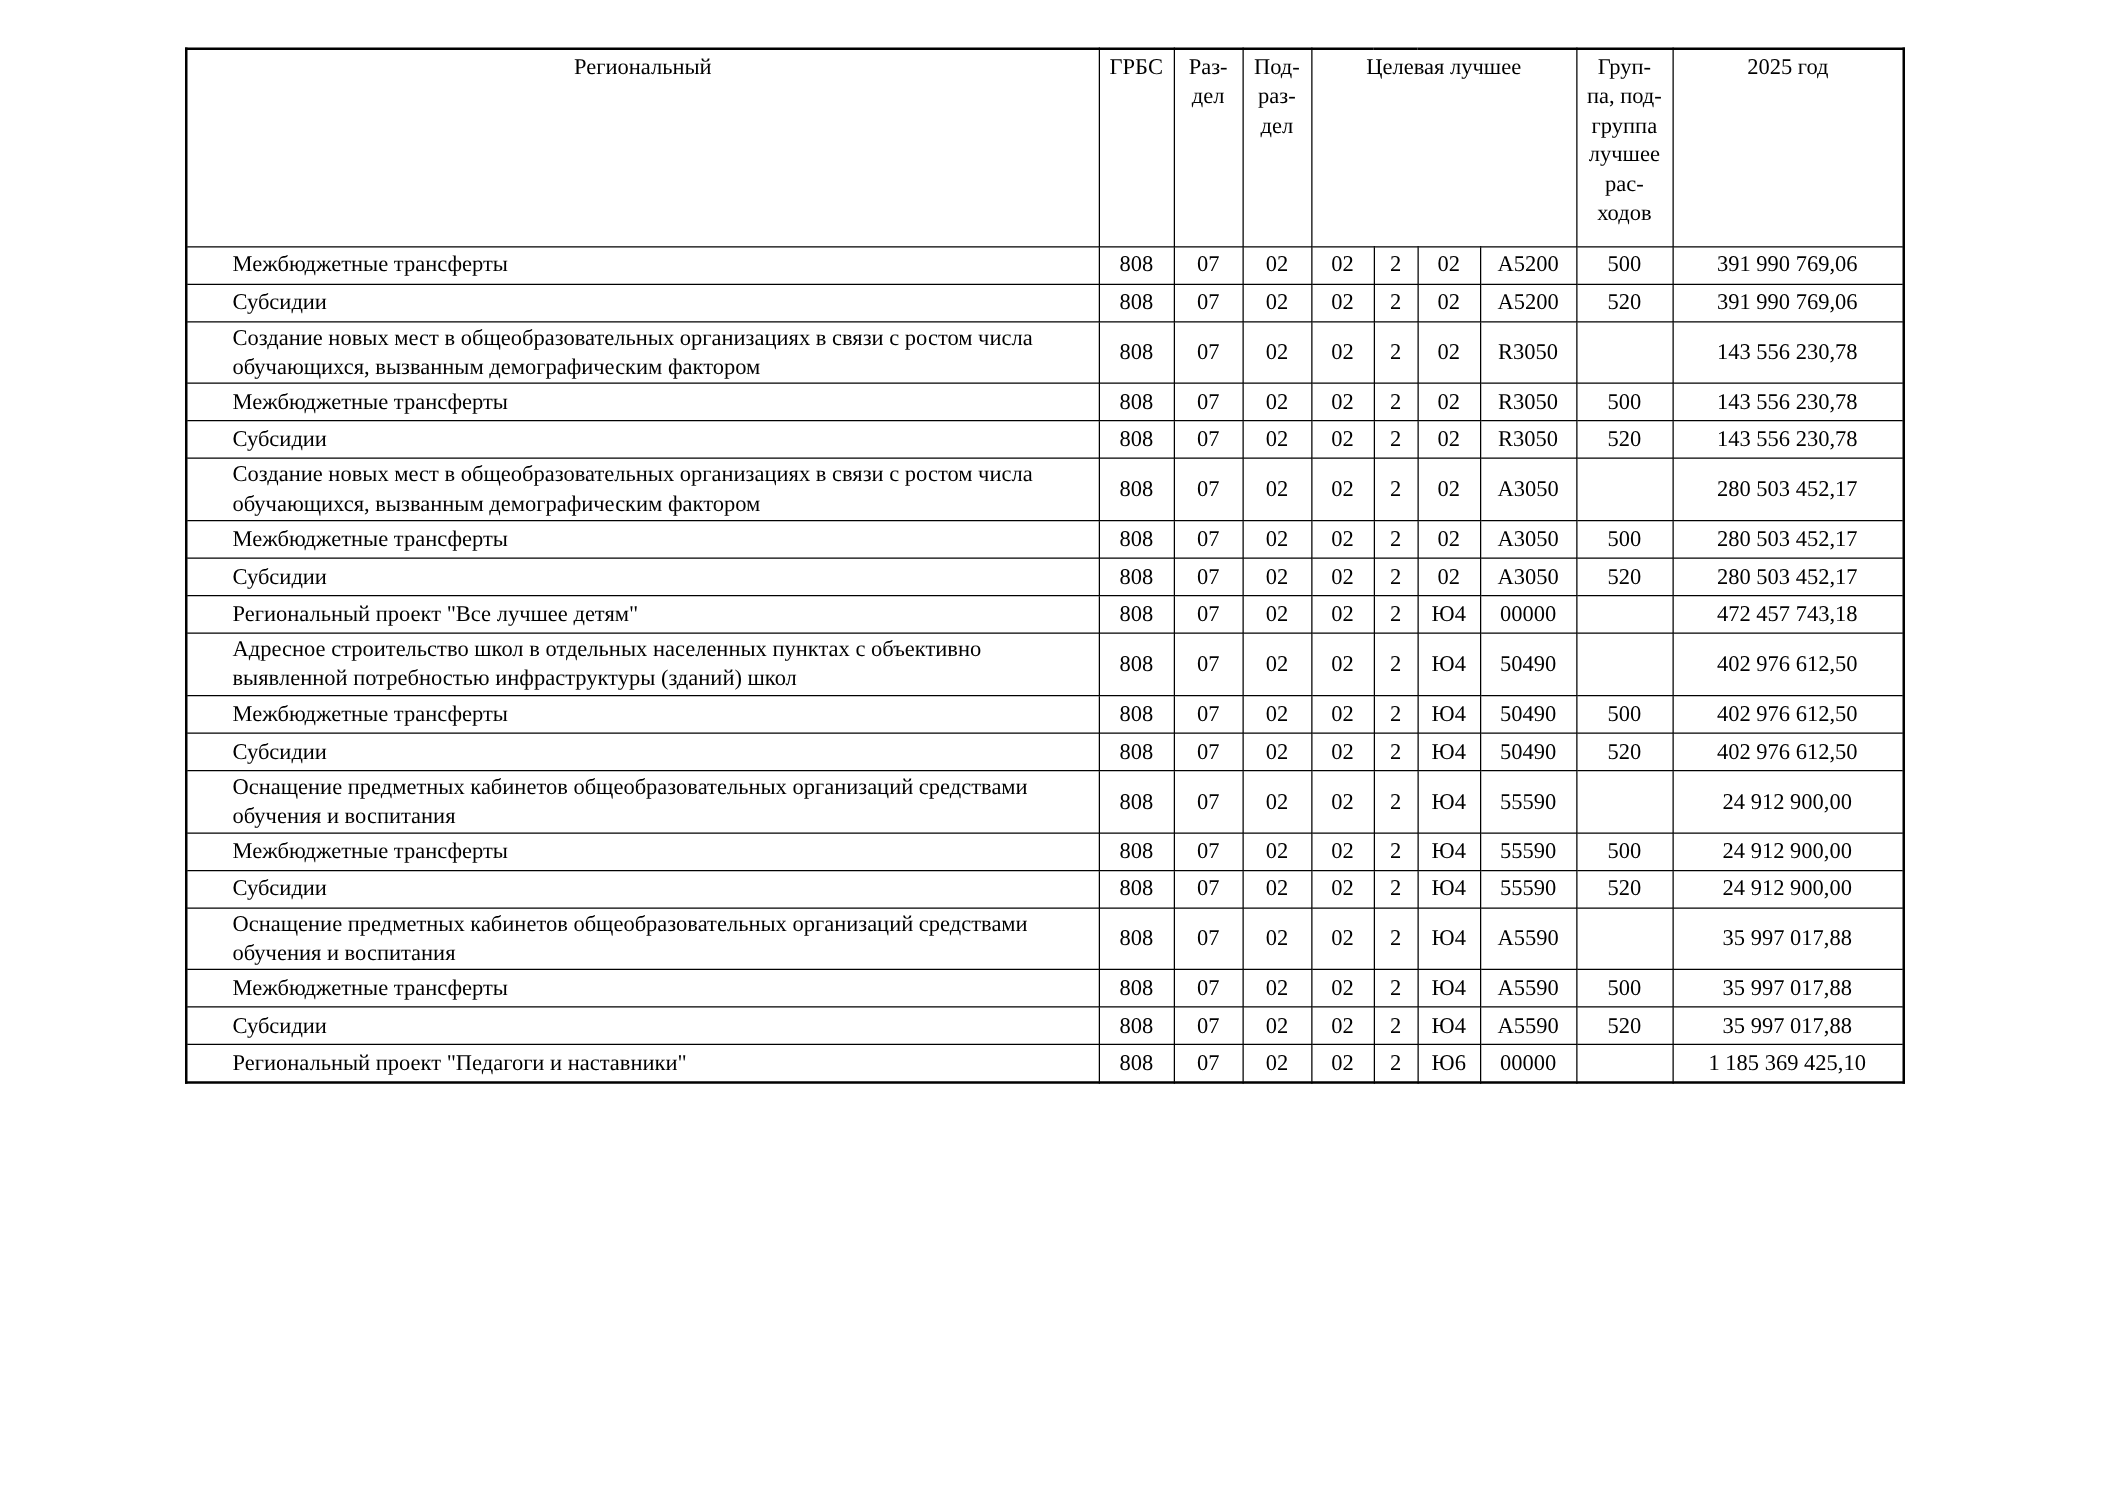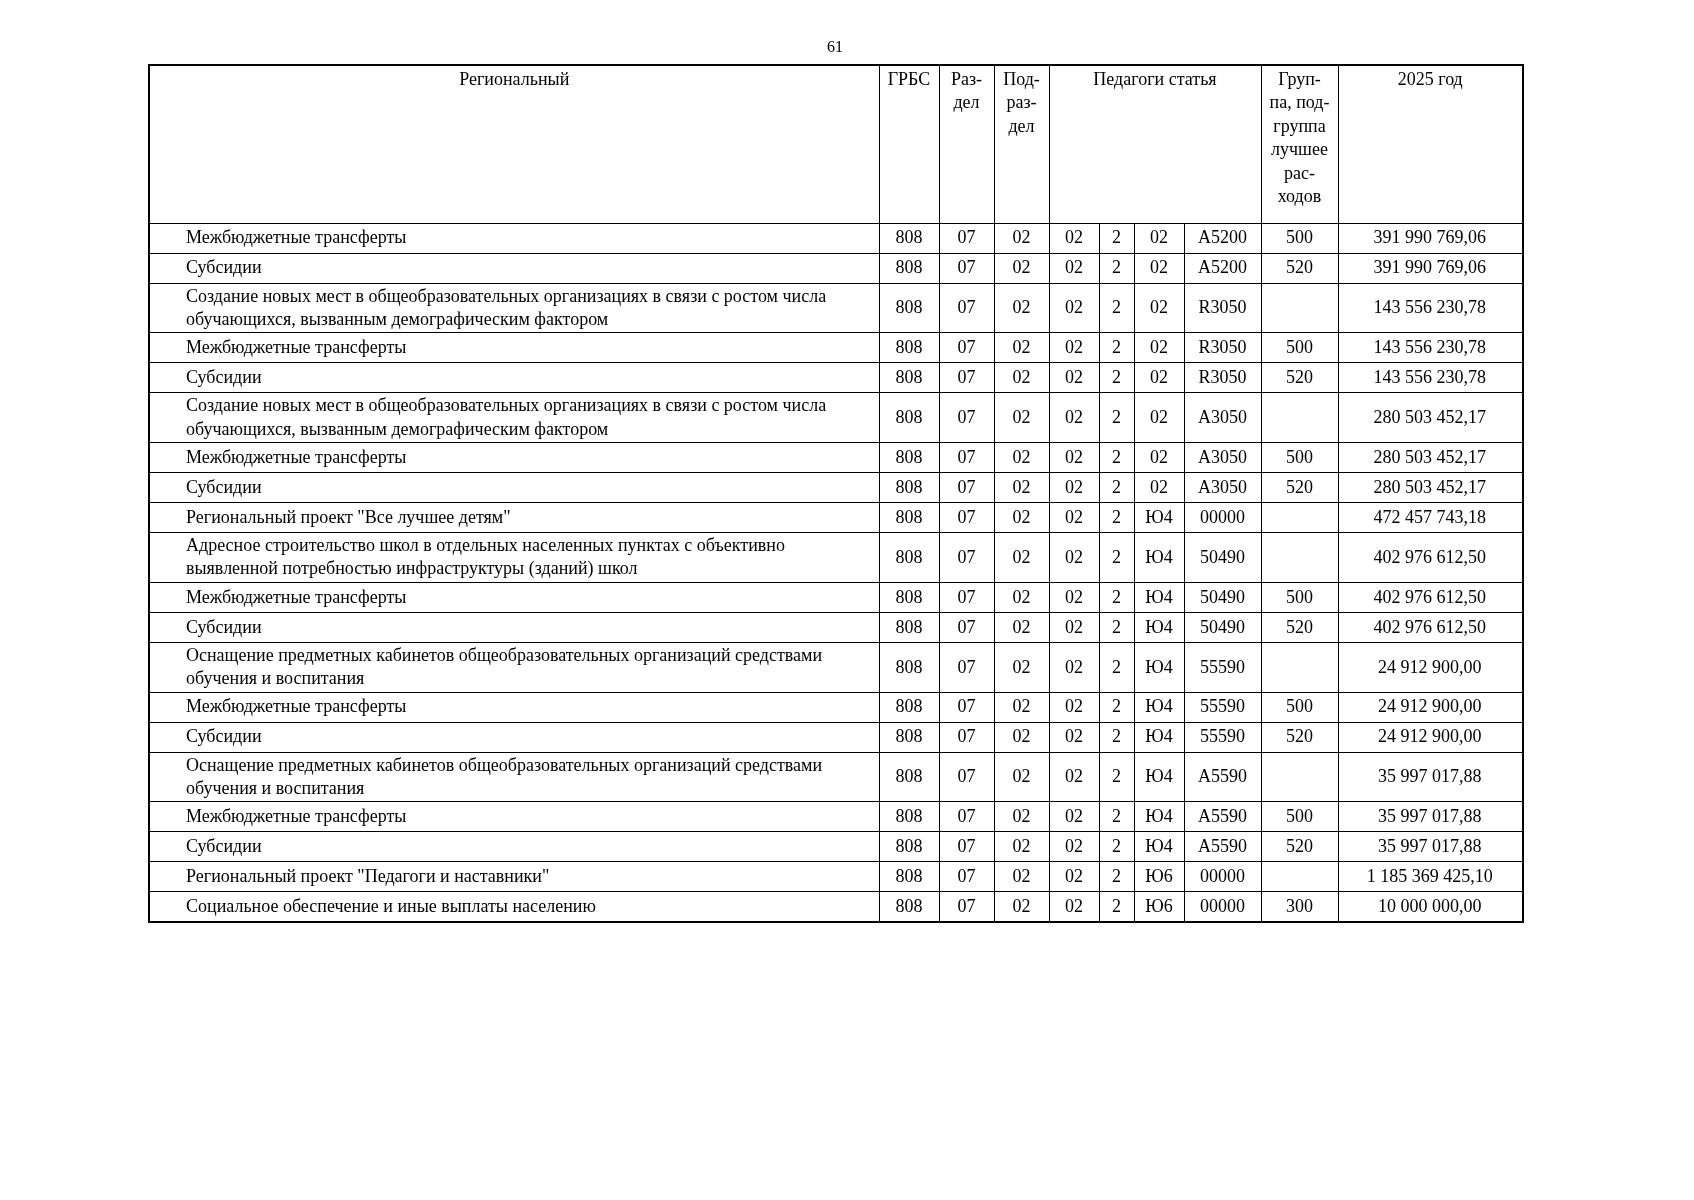--- a/index.html
+++ b/index.html
@@ -50,21 +50,20 @@
   thead tr { height: 158px; }
   tbody td { height: 27px; padding: 1px 4px; }
   td.name   { text-align: left; padding-left: 36px; }
   td.code   { text-align: center; }
   td.amount { text-align: center; padding-right: 5px; }
 </style>
 </head>
 <body>
 
 <div class="page-wrap">
-  <div class="page-number">61</div>
 
   <table class="budget">
     <colgroup>
       <col style="width:730px">
       <col style="width:60px">
       <col style="width:55px">
       <col style="width:55px">
       <col style="width:50px">
       <col style="width:35px">
       <col style="width:50px">
@@ -74,21 +73,21 @@
     </colgroup>
     <thead>
       <tr>
         <th>Региональный</th>
         <th>ГРБС</th>
         <th>Раз-
 дел</th>
         <th>Под-
 раз-
 дел</th>
-        <th colspan="4">Педагоги статья</th>
+        <th colspan="4">Целевая лучшее</th>
         <th>Груп-
 па, под-
 группа
 лучшее
 рас-
 ходов</th>
         <th>2025 год</th>
       </tr>
     </thead>
     <tbody id="tbody">
@@ -313,27 +312,15 @@
           <td class="code">808</td>
           <td class="code">07</td>
           <td class="code">02</td>
           <td class="code">02</td>
           <td class="code">2</td>
           <td class="code">Ю6</td>
           <td class="code">00000</td>
           <td class="code"></td>
           <td class="amount">1 185 369 425,10</td>
         </tr>
-        <tr>
-          <td class="name">Социальное обеспечение и иные выплаты населению</td>
-          <td class="code">808</td>
-          <td class="code">07</td>
-          <td class="code">02</td>
-          <td class="code">02</td>
-          <td class="code">2</td>
-          <td class="code">Ю6</td>
-          <td class="code">00000</td>
-          <td class="code">300</td>
-          <td class="amount">10 000 000,00</td>
-        </tr>
       </tbody>
   </table>
 </div>
 
 </body></html>

